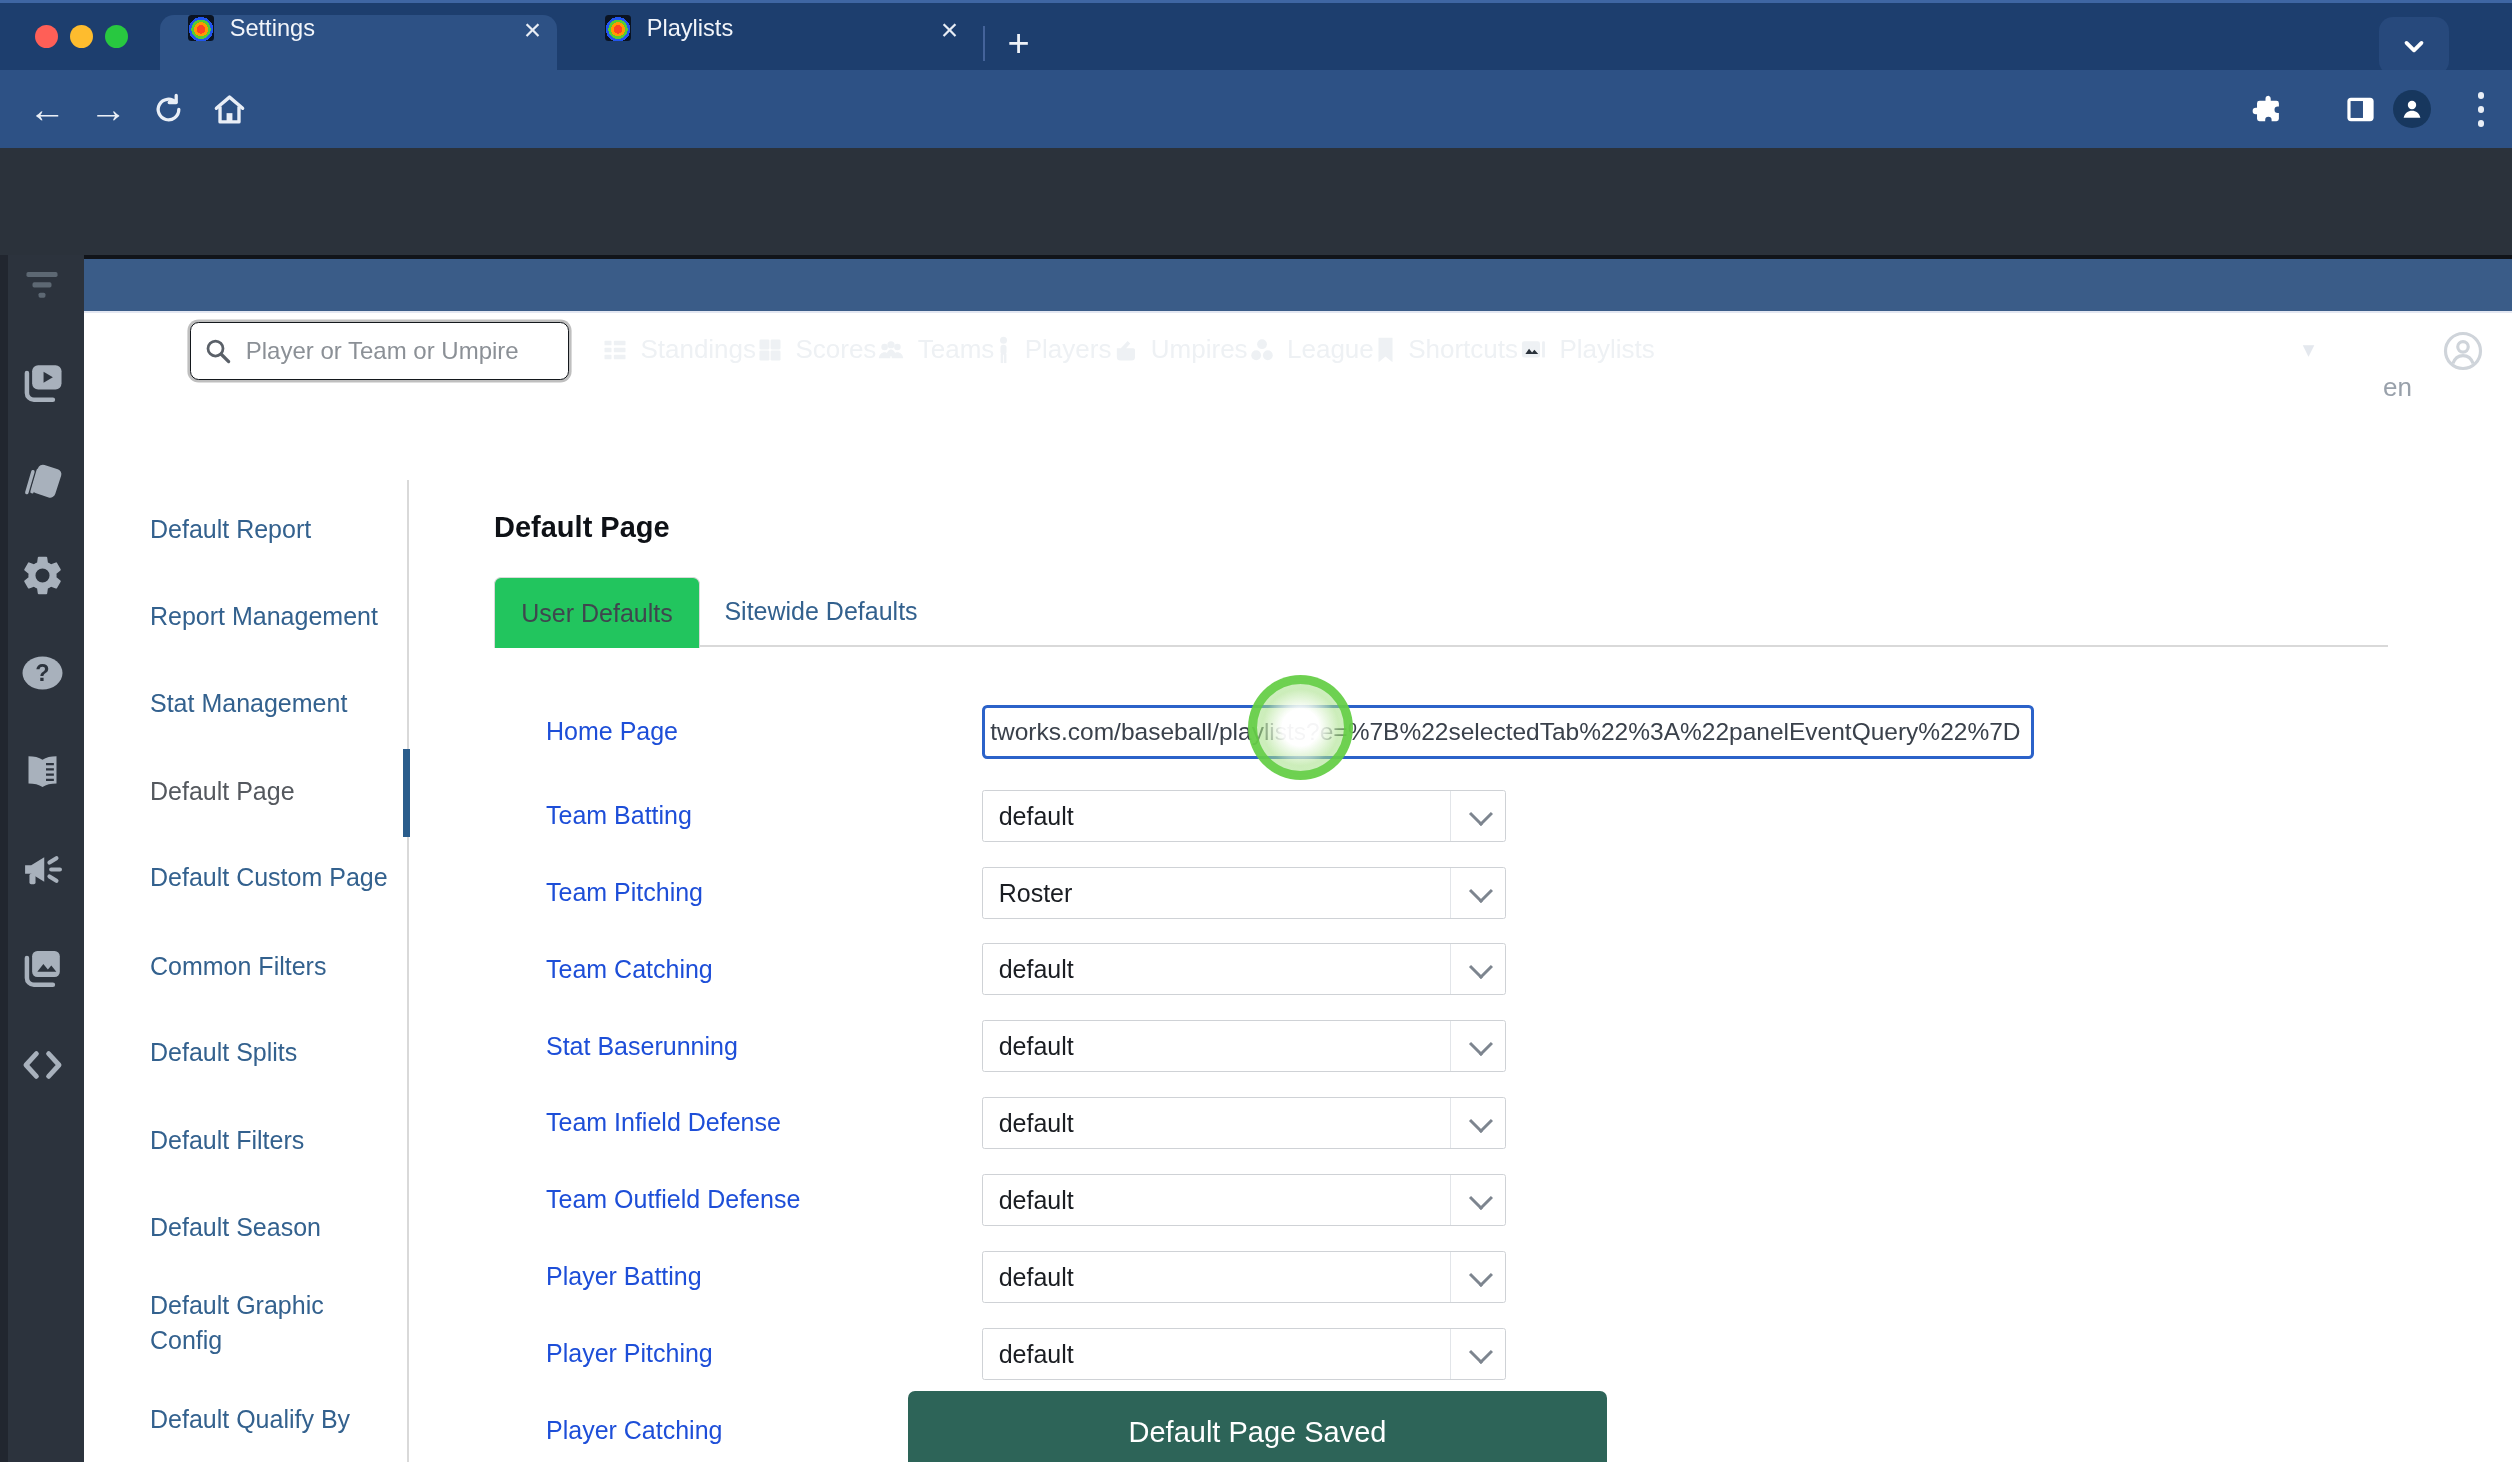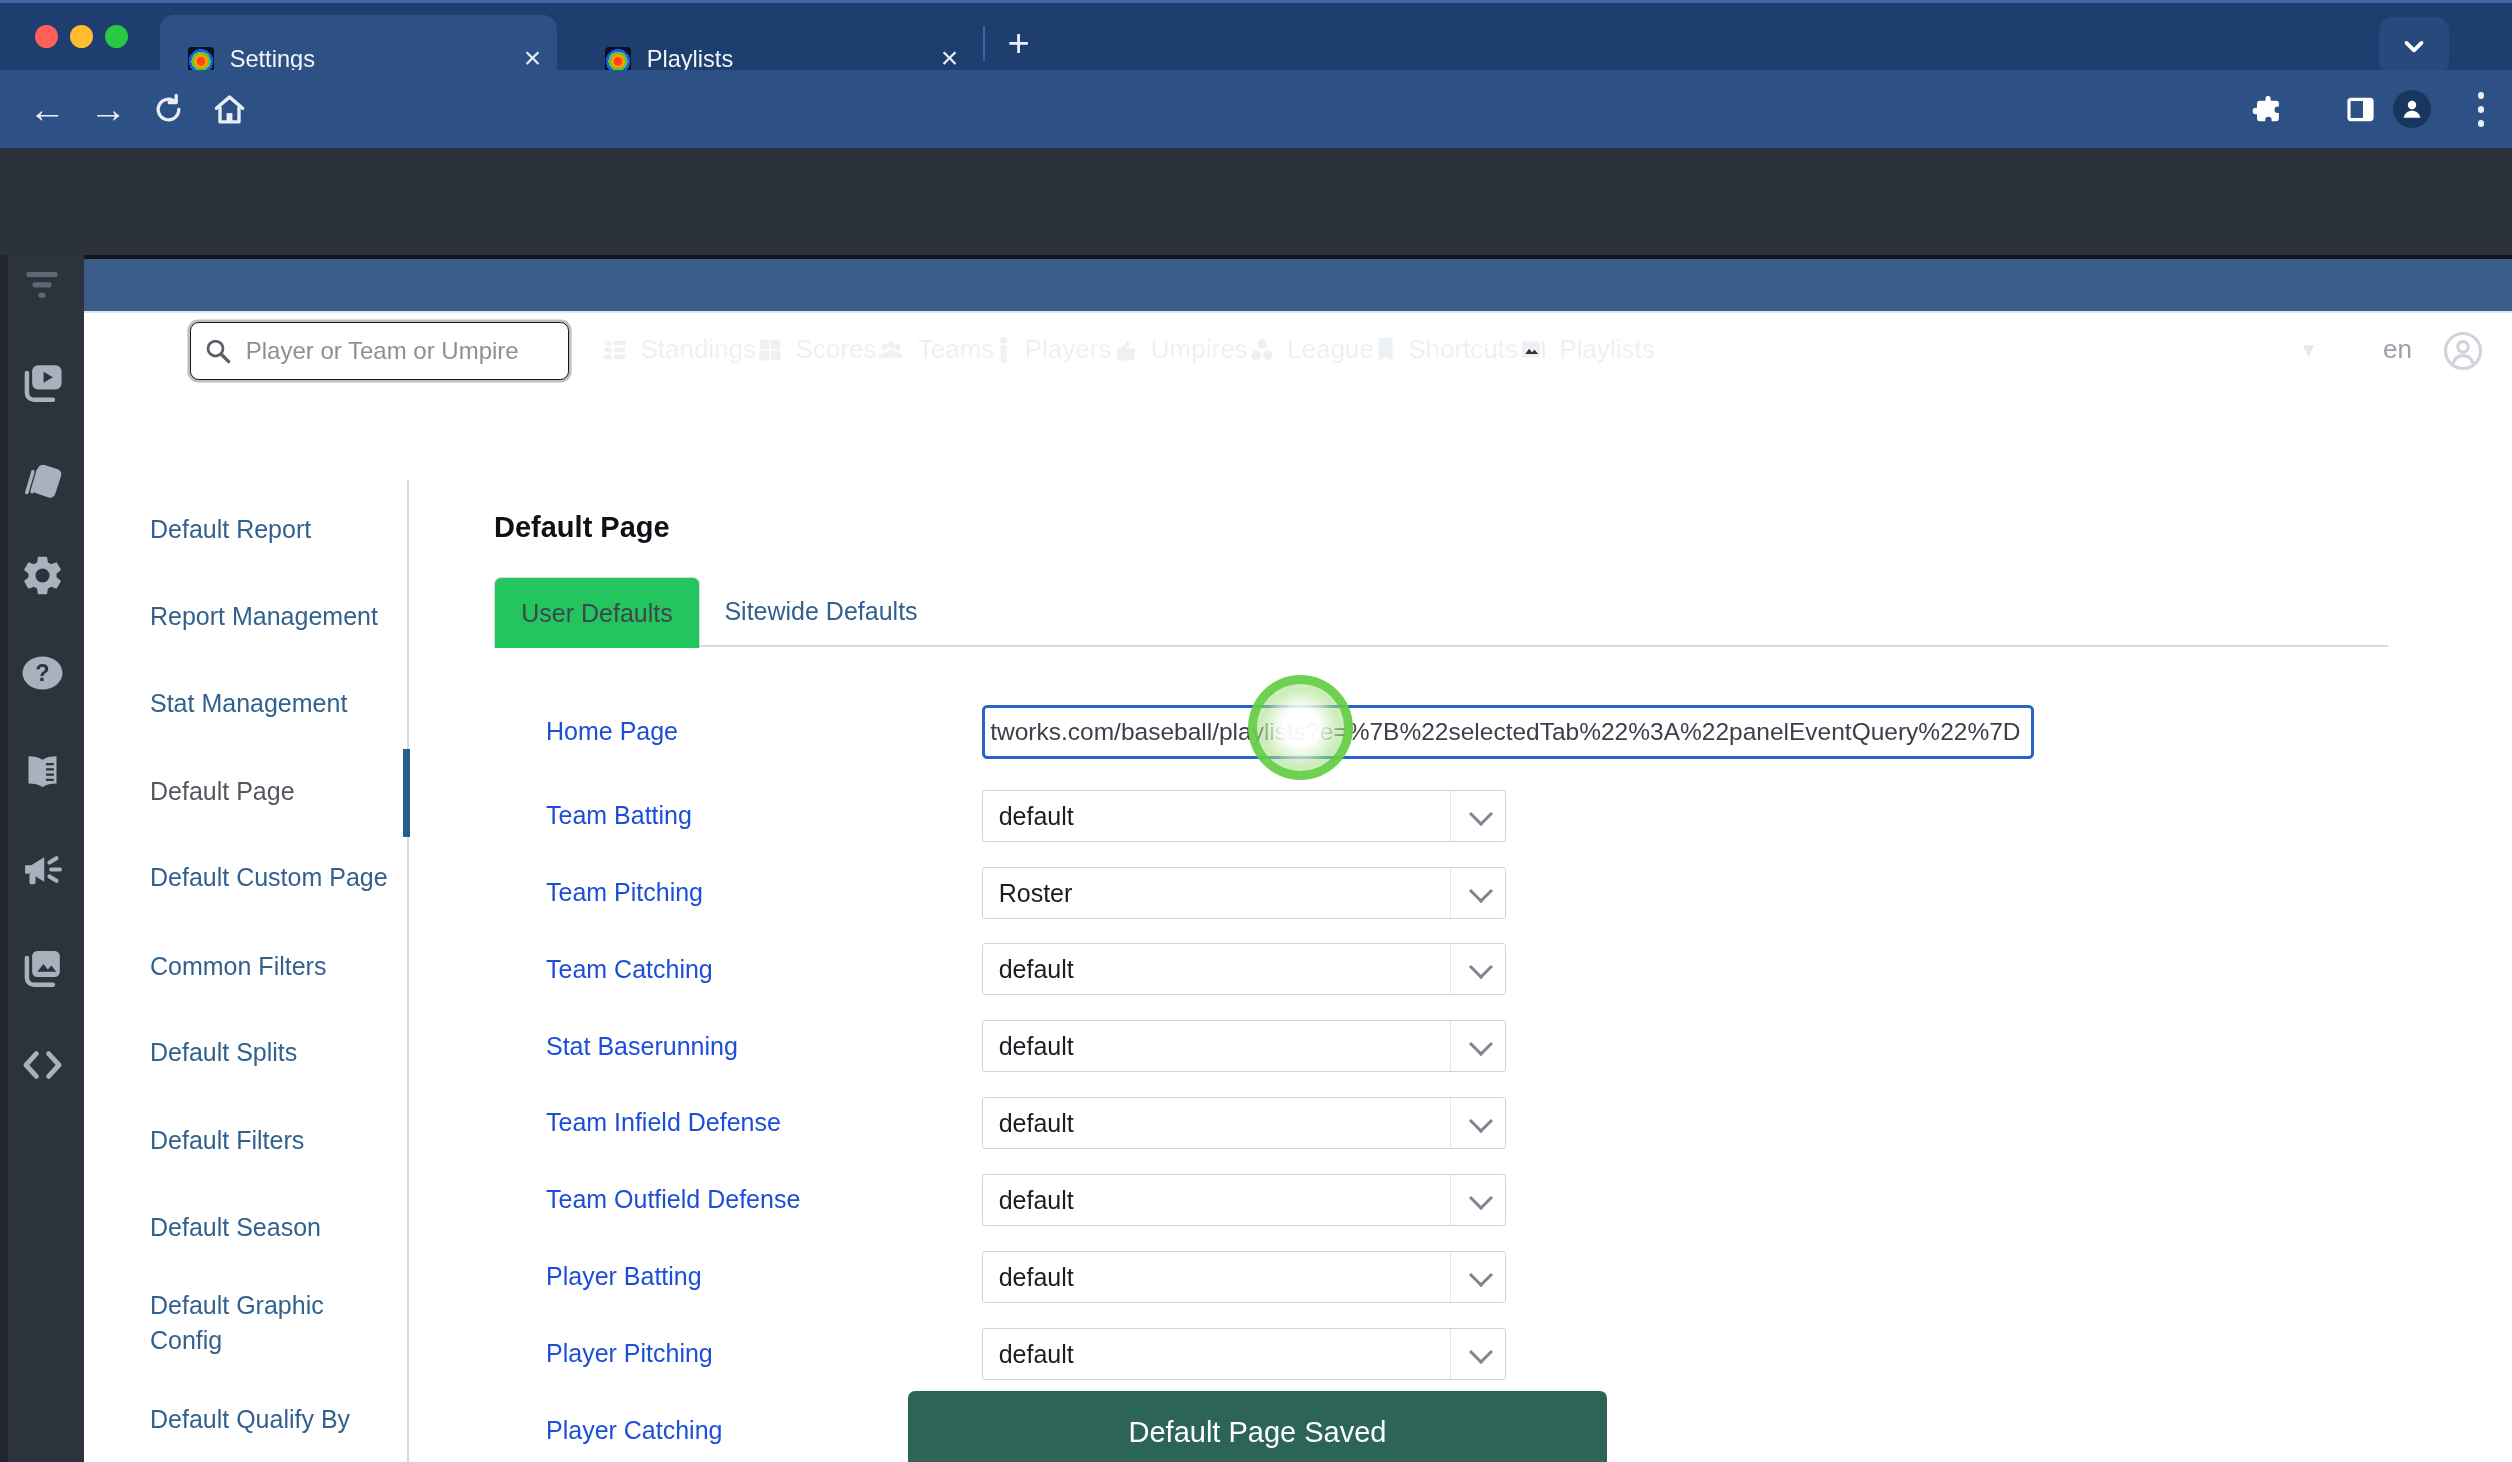--- a/index.html
+++ b/index.html
@@ -7,21 +7,21 @@
           font-family:"Liberation Sans",sans-serif;-webkit-font-smoothing:antialiased;}
   .abs{position:absolute;}
   svg{display:block;}
 
   
   #tabstrip{left:0;top:0;width:2512px;height:70px;background:#1d3e6e;border-top:3.5px solid #3f66a3;}
   .traffic{width:23px;height:23px;border-radius:50%;top:22px;}
   #tl-close{left:35px;background:#ff5f57;}
   #tl-min{left:70px;background:#febc2e;}
   #tl-max{left:105px;background:#28c840;}
-  .btab{top:12.2px;height:58px;display:flex;align-items:flex-end;}
+  .btab{top:12.2px;height:58px;display:flex;align-items:flex-start;}
   #tab-active{left:160px;width:397px;background:#2d5185;border-radius:14px 14px 0 0;}
   #tab-inactive{left:577px;width:397px;}
   .favicon{width:26px;height:26px;border-radius:3.5px;margin-left:28px;flex:0 0 auto;
            background-color:#0a1322;
            background-image:radial-gradient(circle at 50% 55%, #ff4422 0 4.4px, #ff9900 4.4px 7px, #55cc33 7px 9.6px, #2255ee 9.6px 12.2px, rgba(0,0,0,0) 12.2px);}
   .tab-title{color:#f2f5fa;font-size:23.6px;margin-left:15.7px;flex:1 1 auto;white-space:nowrap;overflow:hidden;}
   .tab-close{color:#e8edf5;font-size:30px;line-height:30px;width:35px;text-align:center;margin-right:7px;cursor:default;}
   #tab-divider{left:983px;top:23px;width:1.7px;height:35px;background:#44639a;}
   #new-tab-btn{left:996px;top:17.5px;width:45px;height:45px;color:#eef2f8;font-size:38px;line-height:45px;text-align:center;}
   #tab-search-btn{left:2379px;top:14px;width:70px;height:58px;background:#27497c;border-radius:14px;display:flex;align-items:center;justify-content:center;}
@@ -49,21 +49,21 @@
              display:flex;align-items:center;box-shadow:0 0 0 2.6px rgba(0,0,0,0.25);}
   #searchbox svg{margin-left:12.2px;flex:0 0 auto;}
   #search-input{border:none;outline:none;background:transparent;font-family:"Liberation Sans",sans-serif;
                 font-size:24px;color:#000000;margin-left:10.5px;width:288px;}
   #search-input::placeholder{color:#8b9096;}
   #main-nav{left:601px;top:148px;height:107px;display:flex;align-items:center;}
   .nav-item{display:flex;align-items:center;gap:11.4px;color:#eef1f4;font-size:26px;white-space:nowrap;}
   .nav-item svg{flex:0 0 auto;}
   #league-selector{left:2233px;top:148px;height:107px;display:flex;align-items:center;gap:12.2px;color:#ffffff;font-size:28px;}
   .caret{font-size:23px;color:#e4e8ee;}
-  #lang{left:2383px;top:148px;height:107px;display:flex;align-items:center;color:#99a1ab;font-size:26px;}
+  #lang{left:2383px;top:148px;height:107px;display:flex;align-items:flex-end;color:#99a1ab;font-size:26px;}
   #user-avatar{left:2442px;top:182px;width:42px;height:42px;}
 
   
   #blueband{left:84px;top:255px;width:2428px;height:58px;background:#3a5c88;border-top:4.4px solid #111419;border-bottom:2.6px solid #e3e7f2;box-sizing:border-box;}
   #sidebar{left:0;top:255px;width:84px;height:1207px;background:#2c333d;border-left:8.7px solid #21262f;box-sizing:border-box;}
   .side-icon{left:0;width:84px;display:flex;justify-content:center;color:#a8b1bc;}
   .side-icon.dim{color:#5d6873;}
 
   
   .snav-item{left:150px;width:241px;font-size:25px;line-height:35px;color:#33618e;cursor:default;}

